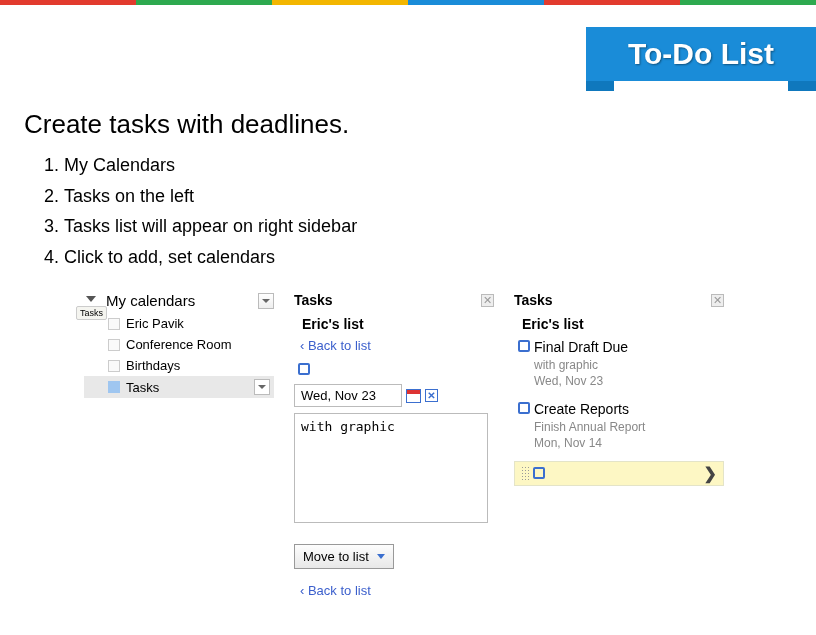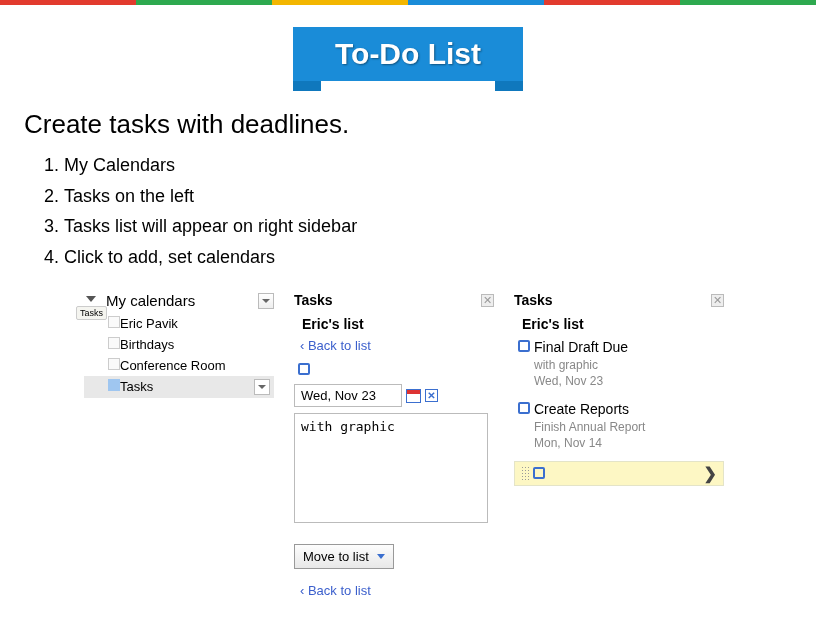--- a/index.html
+++ b/index.html
@@ -10,21 +10,21 @@
     background: #fff;
     color: #000;
   }
   .topbar {
     display: flex;
     height: 5px;
     width: 100%;
   }
   .topbar div { flex: 1; }
   .banner-wrap {
-    text-align: center;
+    text-align: right;
     margin-top: 22px;
   }
   .banner {
     display: inline-block;
     position: relative;
     background: #1a8cd8;
     color: #fff;
     font-size: 30px;
     font-weight: bold;
     padding: 10px 42px;
@@ -114,23 +114,23 @@
     width: 0; height: 0;
     border-left: 4px solid transparent;
     border-right: 4px solid transparent;
     border-top: 4px solid #666;
   }
   .cal-list {
     margin-top: 4px;
   }
   .cal-item {
     display: flex;
-    align-items: flex-start;
+    align-items: center;
     padding: 3px 4px 3px 24px;
-    gap: 0;
+    gap: 6px;
     position: relative;
   }
   .cal-check {
     width: 12px; height: 12px;
     border: 1px solid #ccc;
     background: #fafafa;
   }
   .cal-check.checked {
     background: #9fc6f0;
     border-color: #9fc6f0;
@@ -335,25 +335,25 @@
             <span></span>
           </div>
       </div>
       <div class="cal-list">
         <div class="cal-item">
           <span class="cal-check"></span>
           <span>Eric Pavik</span>
         </div>
         <div class="cal-item">
           <span class="cal-check"></span>
-          <span>Birthdays</span>
+          <span>Conference Room</span>
         </div>
         <div class="cal-item">
           <span class="cal-check"></span>
-          <span>Conference Room</span>
+          <span>Birthdays</span>
         </div>
         <div class="cal-item selected">
           <span class="cal-check checked"></span>
           <span>Tasks</span>
           <div class="dropdown-btn">
               <span></span>
             </div>
         </div>
       </div>
     </div>

